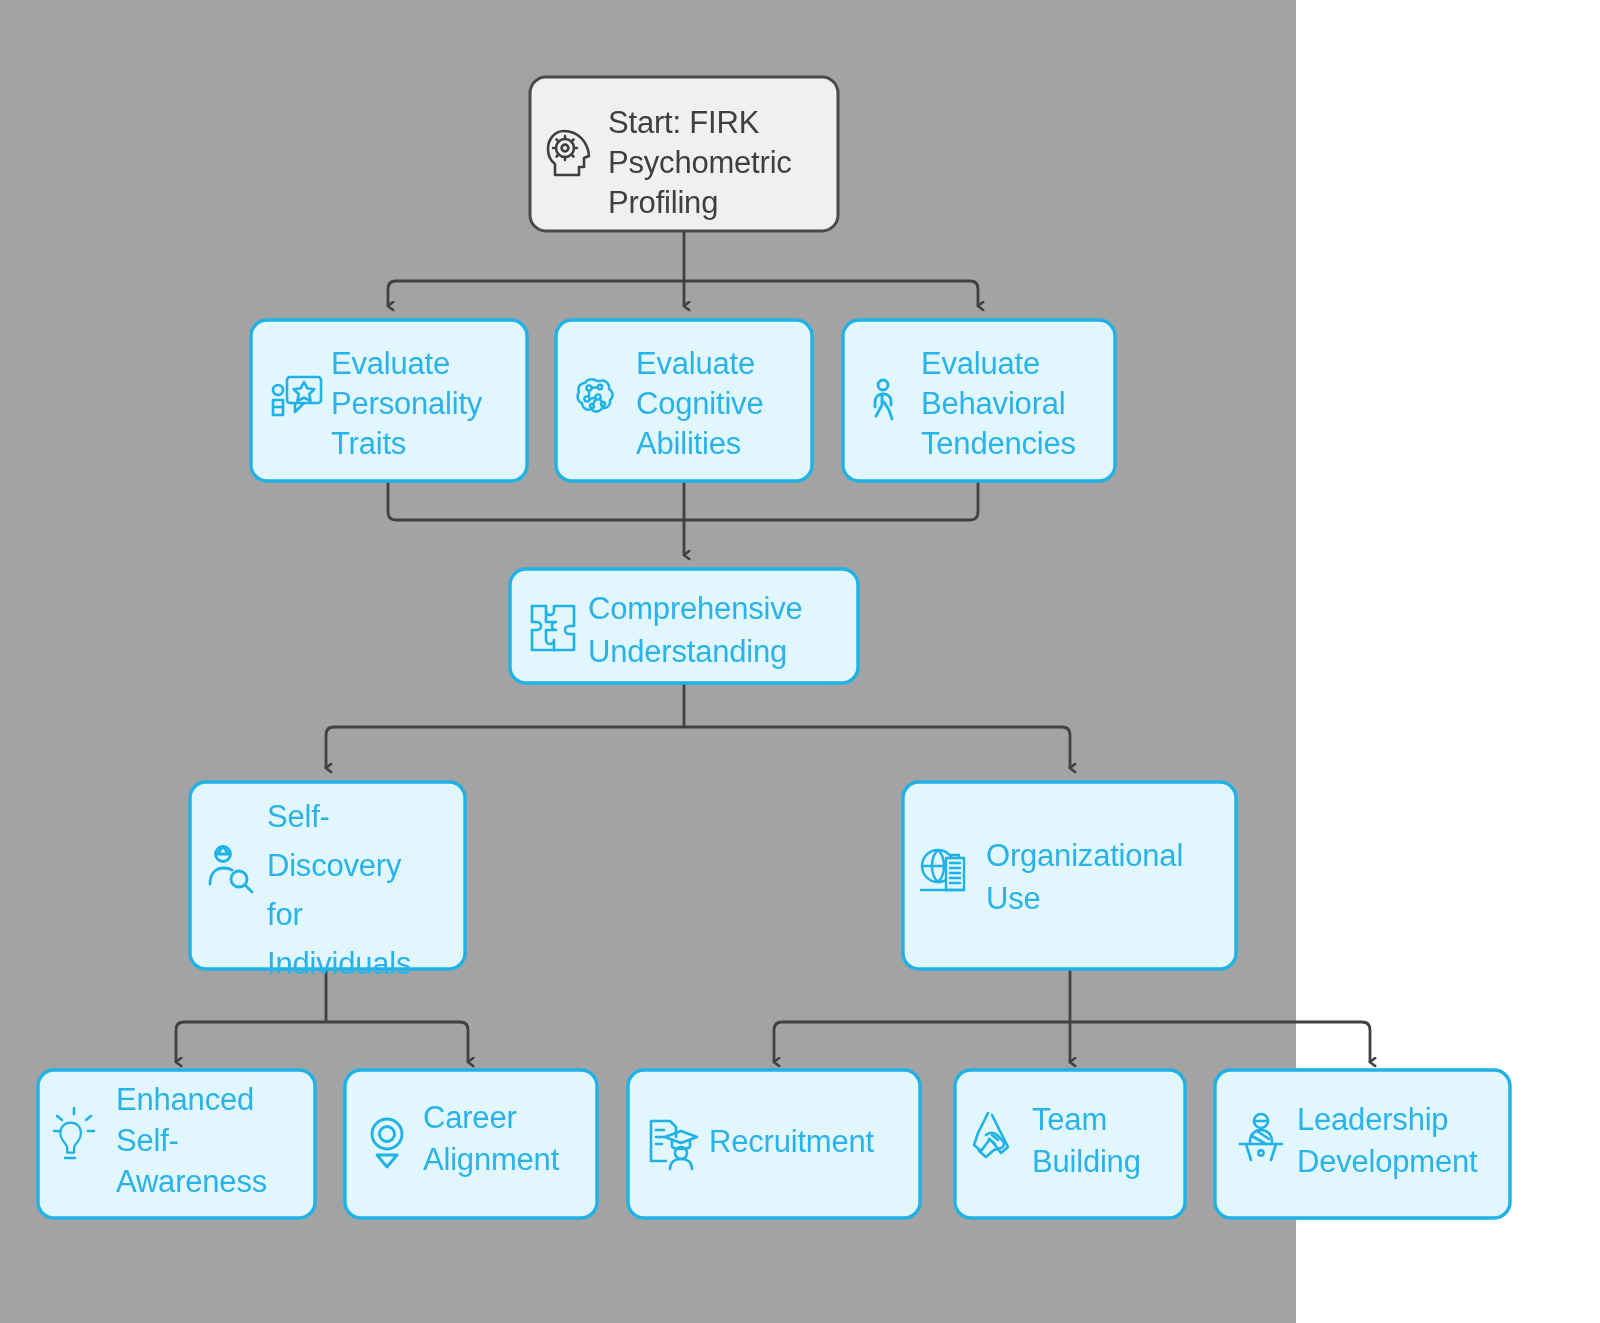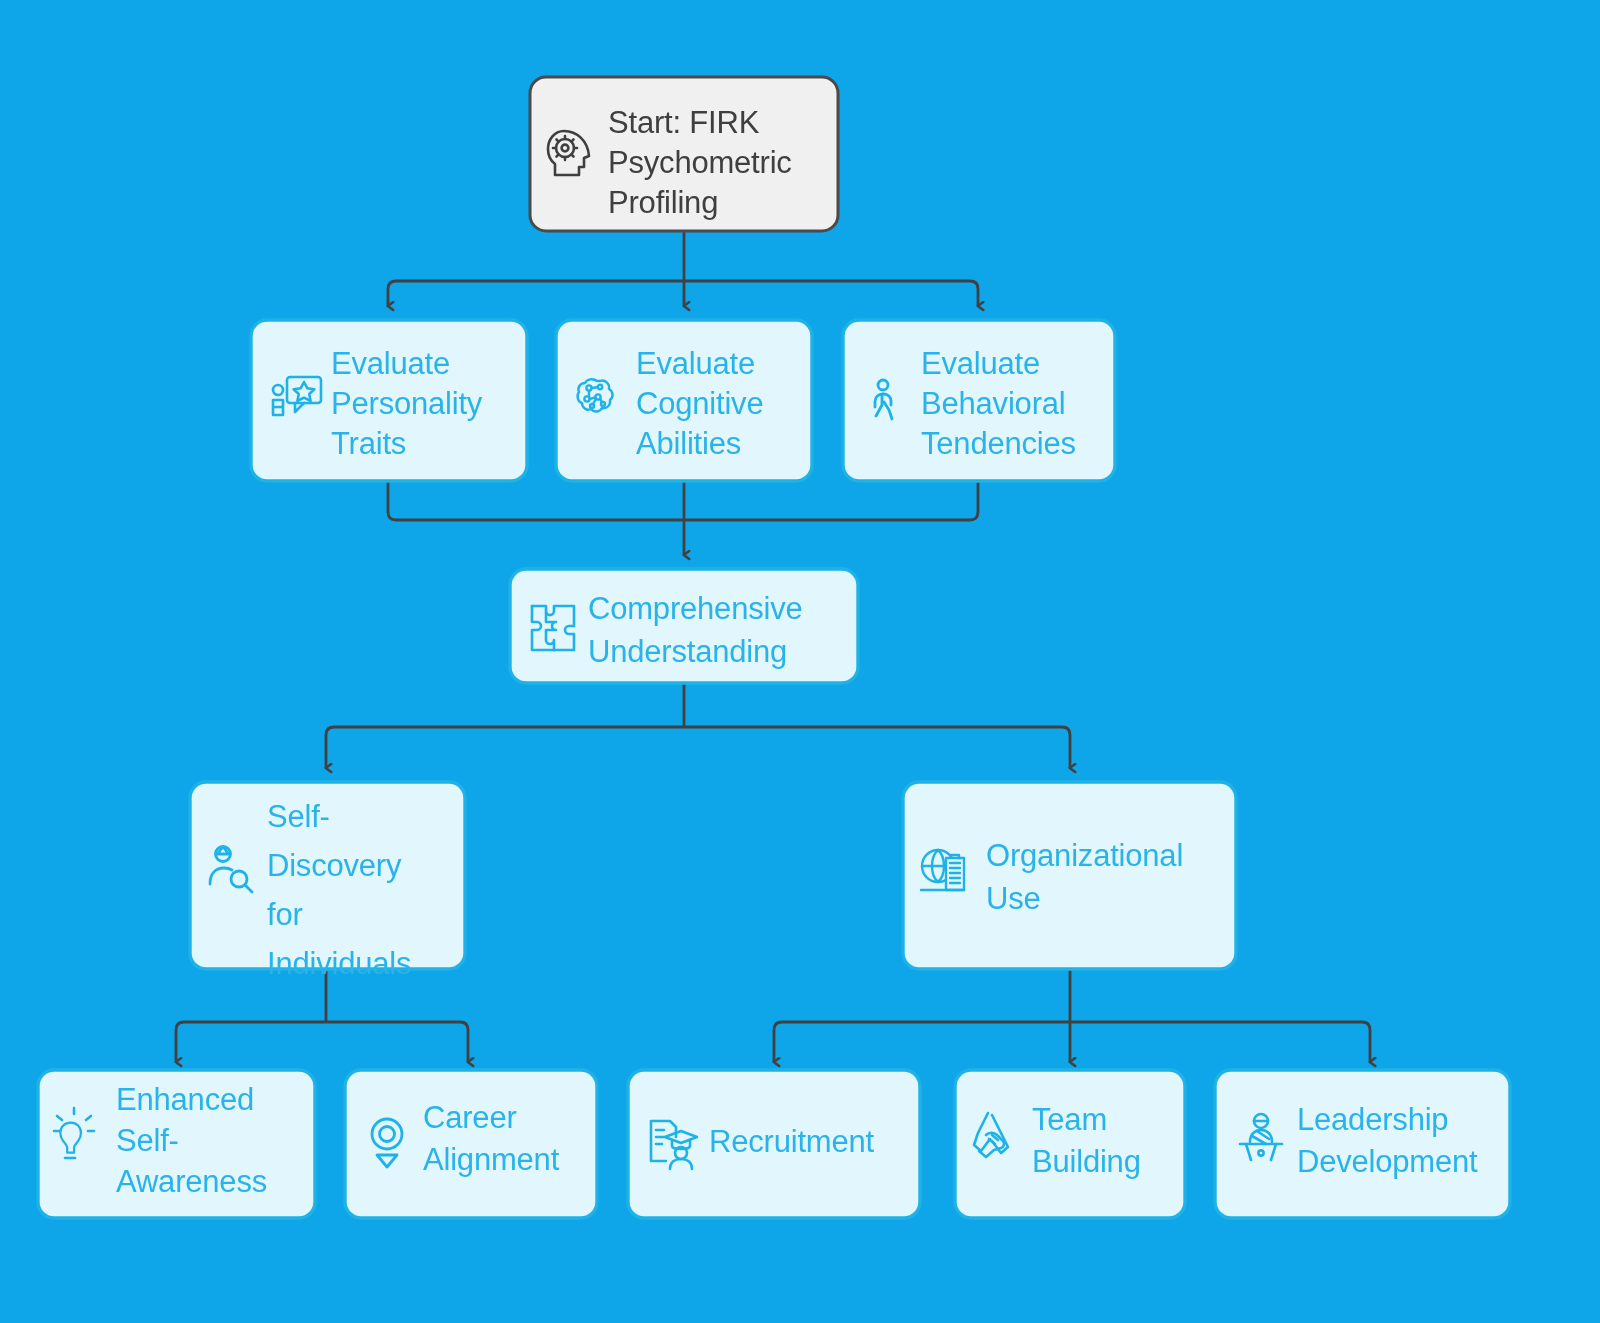--- a/index.html
+++ b/index.html
@@ -8,23 +8,23 @@
     background: #ffffff;
   }
   body {
     width: 1600px;
     height: 1323px;
     font-family: "Liberation Sans", sans-serif;
     overflow: hidden;
   }
   #diagram-root {
     position: relative;
-    width: 1600px;
+    width: 1296px;
     height: 1323px;
-    background: #0ea5e9;
+    background: #a3a3a3;
   }
   svg.layer {
     position: absolute;
     top: 0;
     left: 0;
     width: 1600px;
     height: 1323px;
   }
   .node-text {
     font-family: "Liberation Sans", sans-serif;

